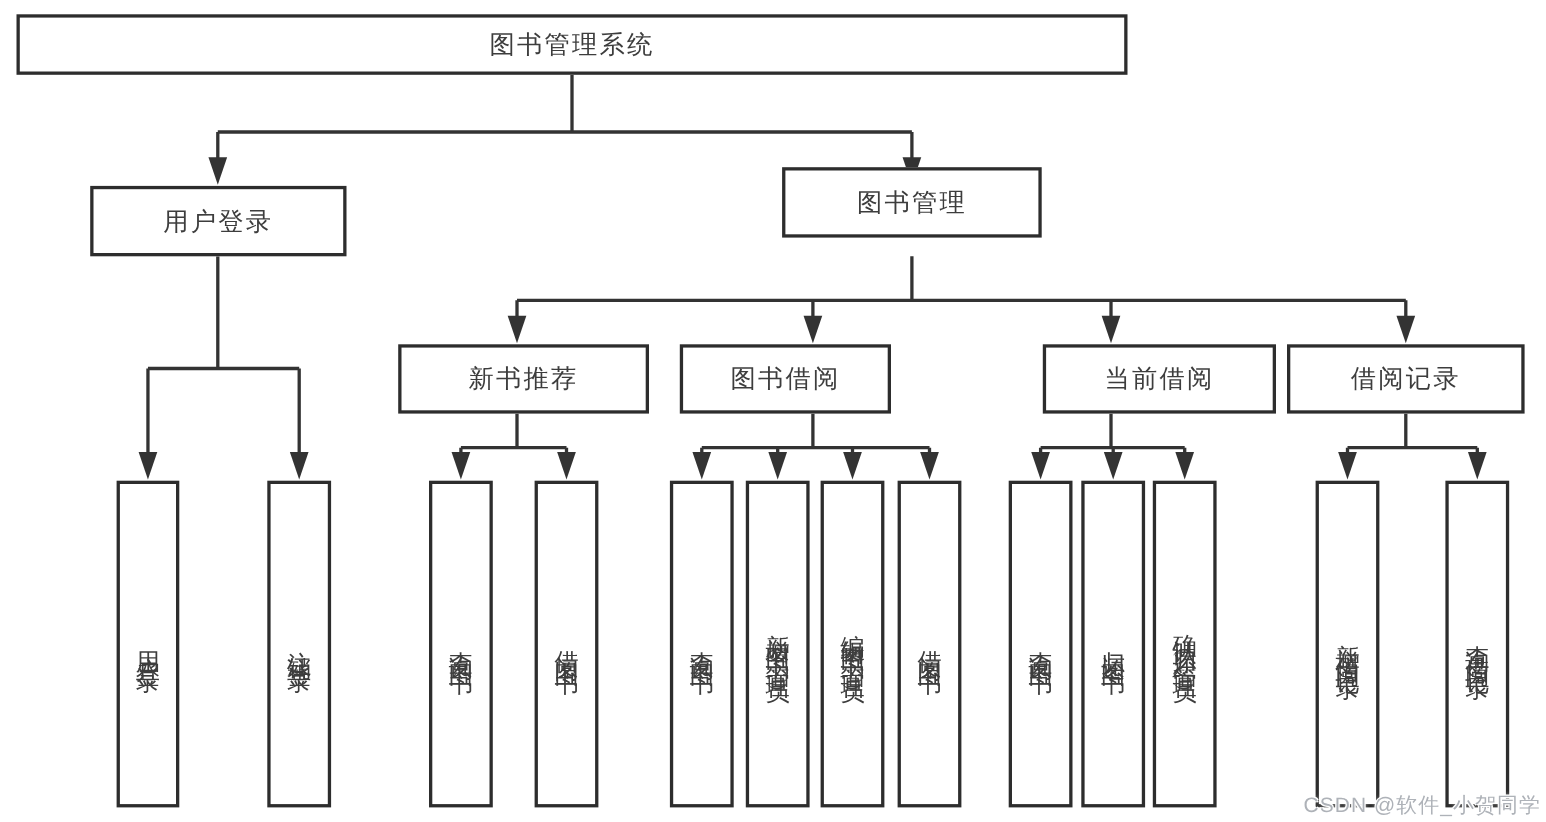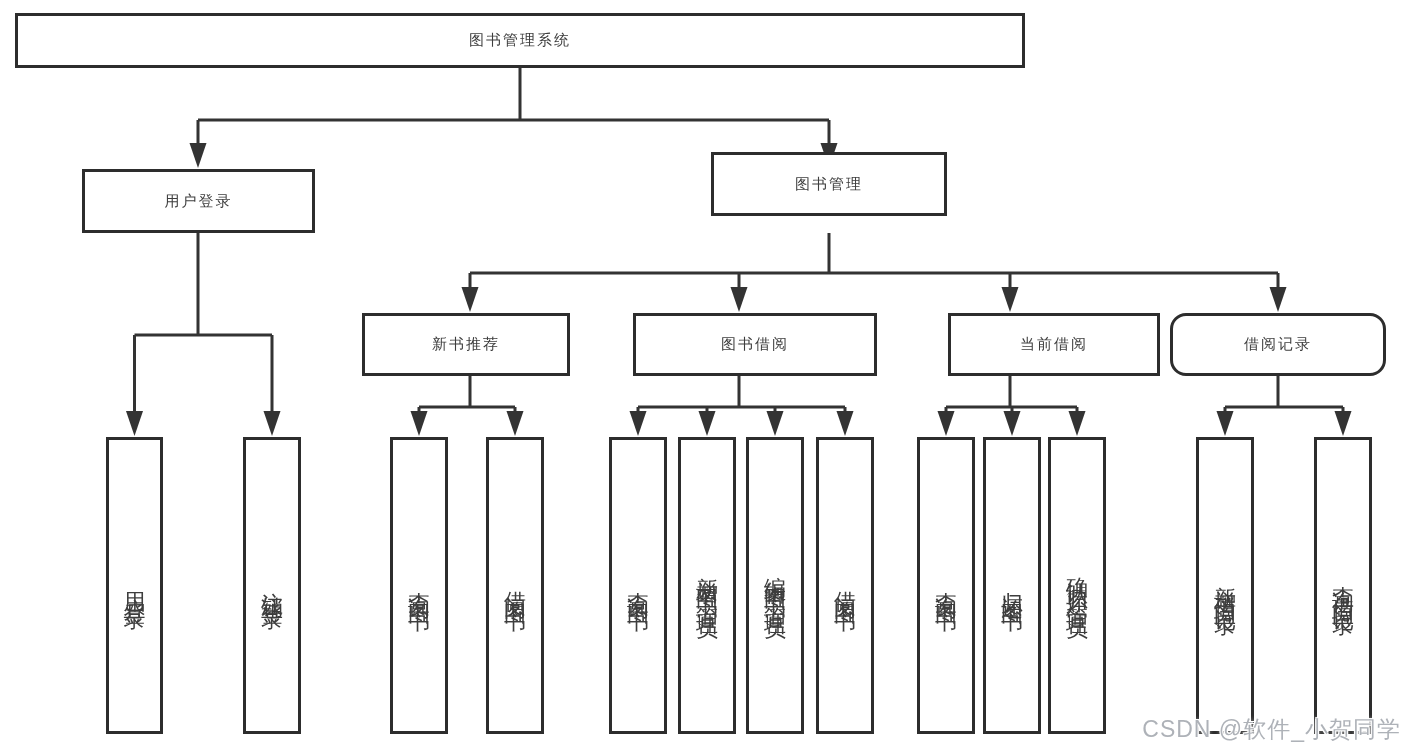--- a/index.html
+++ b/index.html
@@ -19,37 +19,37 @@
   }
   .node {
     position: absolute;
     box-sizing: border-box;
     border: 3px solid #2d2d2d;
     background: #ffffff;
     display: flex;
     align-items: center;
     justify-content: center;
     color: #3d3d3d;
-    font-size: 15px;
+    font-size: 23px;
     letter-spacing: 2px;
     z-index: 2;
   }
   .node .vtext {
     writing-mode: vertical-rl;
     text-orientation: mixed;
     letter-spacing: 6px;
     line-height: 1;
     white-space: nowrap;
   }
   .vnode { font-size: 22px; }
   #watermark {
     position: absolute;
     right: 4px;
     bottom: 2px;
-    font-size: 23px;
+    font-size: 19px;
     color: #aeb2b8;
     letter-spacing: 1px;
     z-index: 3;
     text-shadow: -1px -1px 0 #fff, 1px -1px 0 #fff, -1px 1px 0 #fff, 1px 1px 0 #fff, 0 0 4px #fff;
   }
 </style>
 </head>
 <body>
 
 <div id="stage">
@@ -98,30 +98,30 @@
     <span>图书管理系统</span>
   </div>
 
   <div class="node" style="left:82px; top:169px; width:233px; height:64px;">
     <span>用户登录</span>
   </div>
   <div class="node" style="left:711px; top:152px; width:236px; height:64px;">
     <span>图书管理</span>
   </div>
 
-  <div class="node" style="left:362px; top:313px; width:208px; height:63px;">
+  <div class="node" style="left:362px; top:313px; width:228px; height:63px;">
     <span>新书推荐</span>
   </div>
-  <div class="node" style="left:633px; top:313px; width:244px; height:63px;">
+  <div class="node" style="left:618px; top:313px; width:192px; height:63px;">
     <span>图书借阅</span>
   </div>
   <div class="node" style="left:904px; top:313px; width:212px; height:63px;margin-left:44px;">
     <span>当前借阅</span>
   </div>
-  <div class="node" style="left:1170px; top:313px; width:216px; height:63px;border-radius:16px;">
+  <div class="node" style="left:1170px; top:313px; width:216px; height:63px;">
     <span>借阅记录</span>
   </div>
 
   <div class="node vnode" style="left:106px; top:437px; width:57px; height:297px;">
     <span class="vtext">用户登录</span>
   </div>
   <div class="node vnode" style="left:243px; top:437px; width:58px; height:297px;">
     <span class="vtext">注销登录</span>
   </div>
 

